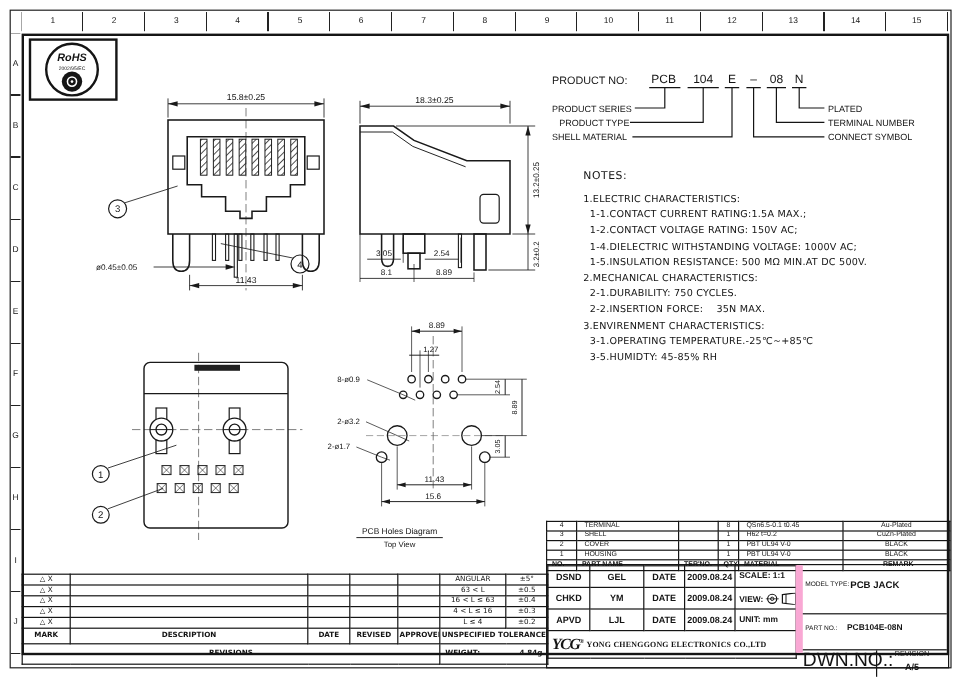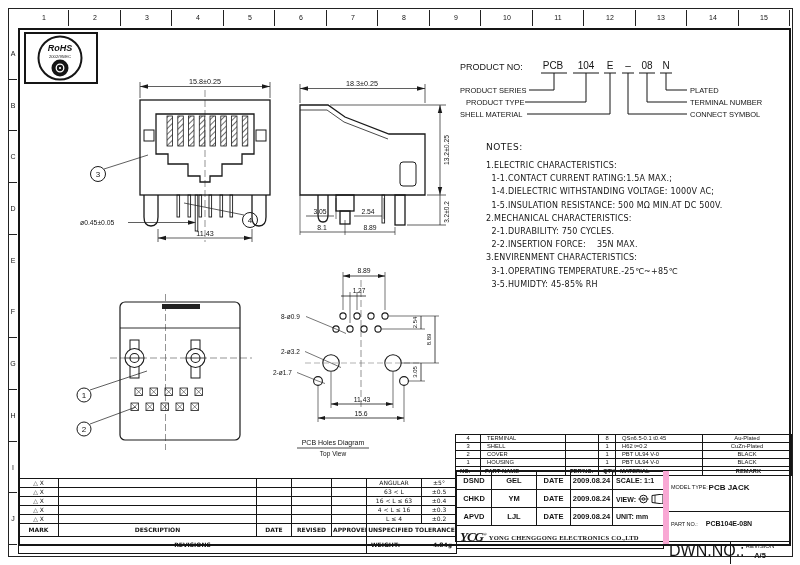--- a/index.html
+++ b/index.html
@@ -23,21 +23,21 @@
   td { border:1px solid #151515; overflow:hidden; white-space:nowrap; padding:0 1px; }
   .parts { left:455px; top:434px; width:337px; font-size:5.8px; }
   .parts td { height:7px; line-height:7px; text-align:center; }
   .parts td.l { text-align:left; padding-left:6px; }
   .parts tr.hd td { height:8px; line-height:8px; font-weight:bold; text-align:left; padding-left:4px; }
   .revs { left:18px; top:478px; width:438px; font-size:6px; font-family:"DejaVu Sans", sans-serif; }
   .revs td { height:8px; line-height:8px; text-align:center; }
   .revs tr.hd td { height:12px; line-height:12px; font-weight:bold; }
   .revs tr.ft td { height:16px; line-height:16px; font-weight:bold; }
   .revs .wcell { display:flex; justify-content:space-between; padding:0 3px; font-weight:bold; }
-  .tblock { left:455px; top:470px; width:336px; height:72px; border:1.5px solid #151515; }
+  .tblock { left:455px; top:470px; width:336px; height:87px; border:1.5px solid #151515; }
   .tb-left { position:absolute; left:0; top:0; width:207px; font-size:7px; }
   .tb-left td { height:18px; text-align:center; font-weight:bold; font-size:7.5px; }
   .tb-left td.val { font-weight:bold; }
   .tb-left td.ex { font-size:7px; text-align:left; padding-left:3px; }
   .logo-cell { height:22px; display:flex; align-items:center; gap:3px; padding-left:2px; font-weight:normal; }
   .ycg { font-family:"Liberation Serif", serif; font-style:italic; font-weight:bold; font-size:13px; letter-spacing:-1px; }
   .ycg sup { font-size:5px; }
   .coname { font-family:"Liberation Serif", serif; font-weight:bold; font-size:6.6px; letter-spacing:.2px; }
   .tb-right { position:absolute; left:207px; top:0; width:126px; height:73px; border-left:6px solid #f9a8d4; }
   .tb-cell { position:relative; border-bottom:1px solid #151515; }
@@ -124,20 +124,21 @@
     <text x="7" y="61" font-size="7.5">SHELL MATERIAL</text>
     <text x="237" y="37" font-size="7.5">PLATED</text>
     <text x="237" y="49" font-size="7.5">TERMINAL NUMBER</text>
     <text x="237" y="61" font-size="7.5">CONNECT SYMBOL</text>
   </svg>
 
   <div class="abs notes">
     <div class="title">NOTES:</div>
     <div class="line">1.ELECTRIC CHARACTERISTICS:</div>
     <div class="line">  1-1.CONTACT CURRENT RATING:1.5A MAX.;</div>
+    <div class="line">  1-2.CONTACT VOLTAGE RATING: 150V AC;</div>
     <div class="line">  1-4.DIELECTRIC WITHSTANDING VOLTAGE: 1000V AC;</div>
     <div class="line">  1-5.INSULATION RESISTANCE: 500 MΩ MIN.AT DC 500V.</div>
     <div class="line">2.MECHANICAL CHARACTERISTICS:</div>
     <div class="line">  2-1.DURABILITY: 750 CYCLES.</div>
     <div class="line">  2-2.INSERTION FORCE:    35N MAX.</div>
     <div class="line">3.ENVIRENMENT CHARACTERISTICS:</div>
     <div class="line">  3-1.OPERATING TEMPERATURE.-25℃~+85℃</div>
     <div class="line">  3-5.HUMIDTY: 45-85% RH</div>
   </div>
 

